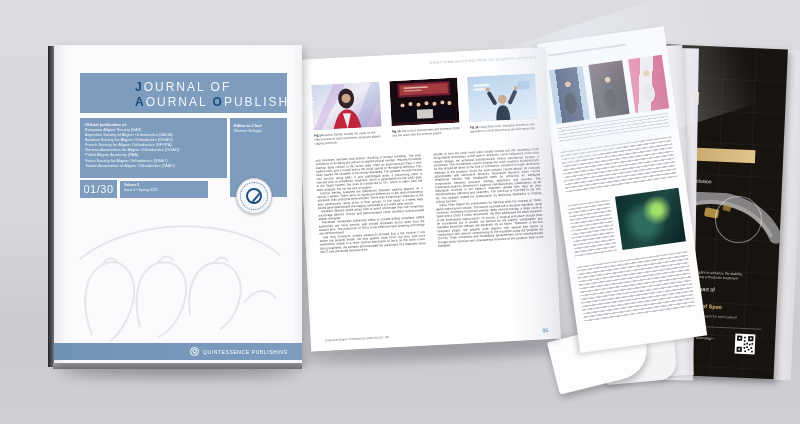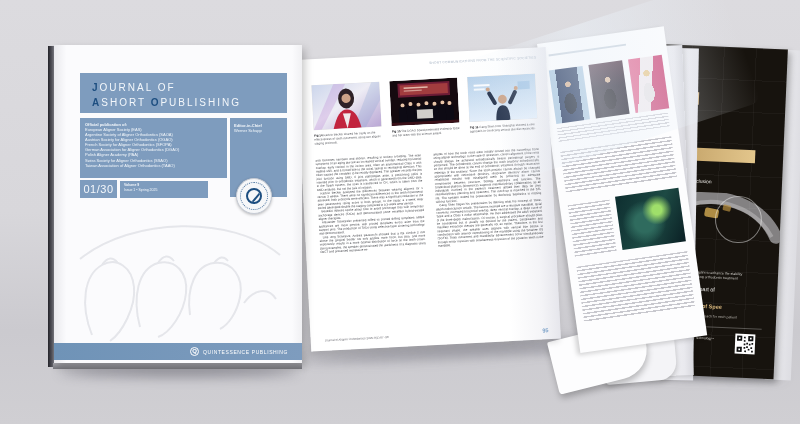--- a/index.html
+++ b/index.html
@@ -17,21 +17,21 @@
   .book{position:absolute;left:48px;top:45px;width:256px;height:326px;z-index:50;}
   .spine{position:absolute;left:0;top:1px;width:7px;height:321px;
          background:linear-gradient(90deg,#24242a,#54545c 55%,#8b8b93);}
   .book-bottom{position:absolute;left:5px;top:318px;width:249px;height:6px;
          background:linear-gradient(180deg,#a8a8ae,#77777d);}
   .front{position:absolute;left:6px;top:0;width:248px;height:318px;
          background:linear-gradient(90deg,#e9e9ed 0,#fbfbfd 5%,#fbfbfd 96%,#f0f0f3 100%);
          box-shadow:3px 4px 8px rgba(0,0,0,.22);}
   .cbox{position:absolute;background:#7e9cbe;color:#f3f7fb;}
   .title-box{left:26px;top:28px;width:207px;height:40px;padding:7px 0 0 12px;}
-  .title-line{font-size:10px;letter-spacing:2px;font-weight:400;line-height:15px;white-space:nowrap;}
+  .title-line{font-size:12px;letter-spacing:2px;font-weight:400;line-height:15px;white-space:nowrap;margin-left:43px;}
   .init{color:#1d4e80;font-weight:700;}
   .soc-box{left:26px;top:73px;width:147px;height:60px;overflow:hidden;}
   .soc-in{width:294px;font-size:8px;line-height:1.28;transform:scale(.5);transform-origin:0 0;padding:8px 10px;}
   .soc-in .lbl{font-weight:700;display:block;}
   .soc-in span{display:block;}
   .ed-box{left:176px;top:73px;width:57px;height:79px;overflow:hidden;}
   .ed-in{width:114px;font-size:8px;line-height:1.3;transform:scale(.5);transform-origin:0 0;padding:10px 8px;}
   .ed-in b{display:block;}
   .code-box{left:26px;top:135px;width:37px;height:18px;font-size:11px;font-weight:400;
             display:flex;align-items:center;justify-content:center;letter-spacing:.5px;}
@@ -369,21 +369,21 @@
           <path d="M128,120 C124,92 134,70 152,68 C170,66 182,82 178,102 C175,118 166,130 158,134"></path>
           <path d="M18,64 C70,22 170,20 218,60"></path>
           <path d="M40,70 q 8,-12 16,-2"></path>
           <path d="M96,68 q 8,-12 16,-2"></path>
           <path d="M152,68 q 8,-10 14,-2"></path>
           <path d="M182,108 C192,94 206,92 214,104"></path>
         </g>
       </svg>
       <div class="cbox title-box">
         <div class="title-line"><span class="init">J</span><span>OURNAL OF</span></div>
-        <div class="title-line"><span class="init">A</span><span>SHORT </span><span class="init">O</span><span>PUBLISHING</span></div>
+        <div class="title-line"><span class="init">A</span><span>OURNAL </span><span class="init">O</span><span>PUBLISHING</span></div>
       </div>
       <div class="cbox soc-box">
         <div class="soc-in">
           <span class="lbl">Official publication of:</span>
           <span>European Aligner Society (EAS)</span>
           <span>Argentine Society of Aligner Orthodontics (SAOA)</span>
           <span>Austrian Society for Aligner Orthodontics (ÖGAO)</span>
           <span>French Society for Aligner Orthodontics (SFOPA)</span>
           <span>German Association for Aligner Orthodontics (DGAO)</span>
           <span>Polish Aligner Academy (PAA)</span>

